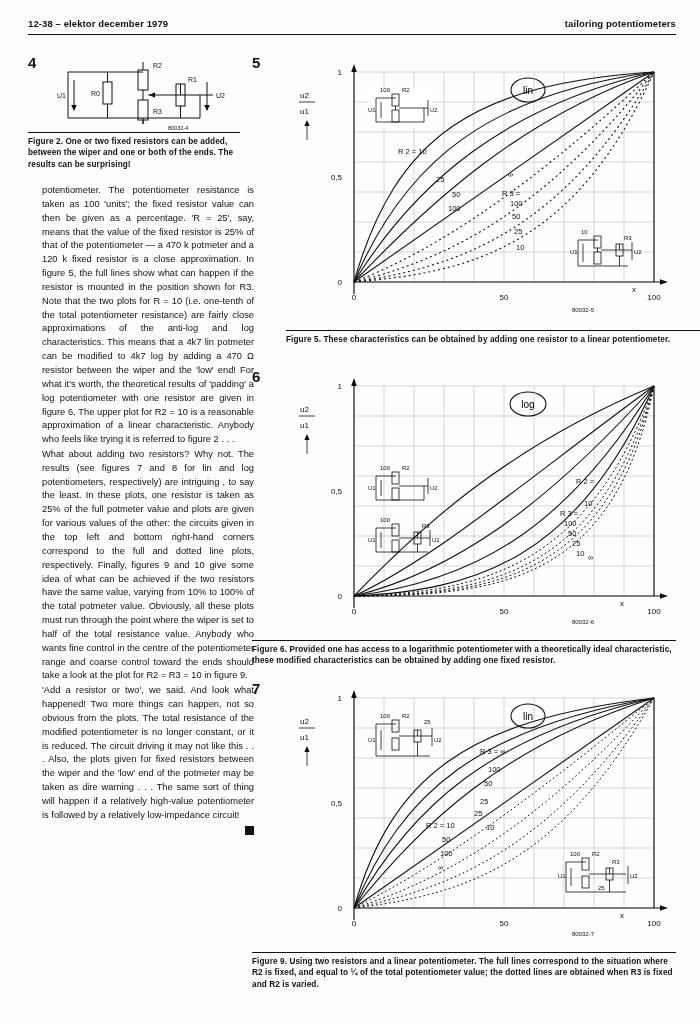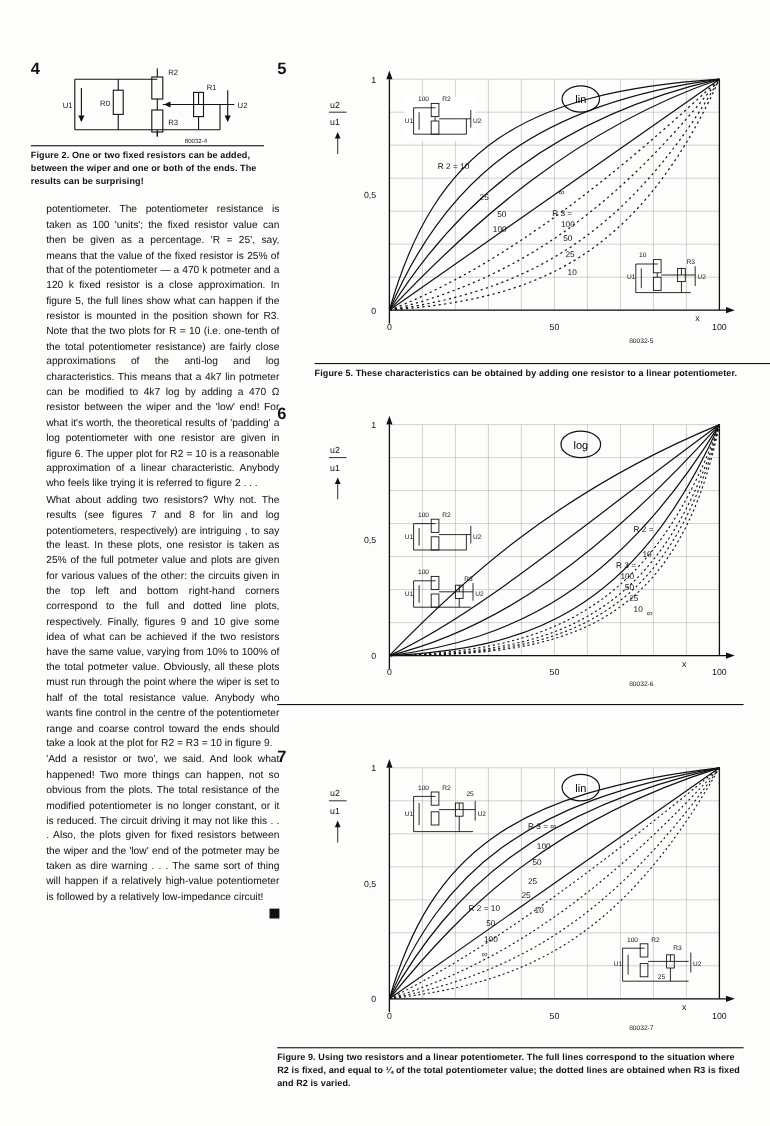--- a/index.html
+++ b/index.html
@@ -120,20 +120,25 @@
   #fig7 { top: 680px; }
   #fig7 .cap { top: 272px; }
 
   svg { display: block; }
 </style>
 </head>
 <body>
 
 <div class="page">
 
+  <div class="header">
+    <span>12-38 – elektor december 1979</span>
+    <span>tailoring potentiometers</span>
+    <div class="rule"></div>
+  </div>
 
   <div class="fig4">
     <div class="fignum">4</div>
     <div class="art">
       <svg width="190" height="78" viewBox="0 0 190 78">
         <g stroke="#111" stroke-width="1" fill="none">
 
           <line x1="18" y1="16" x2="18" y2="62"></line>
           <line x1="18" y1="16" x2="60" y2="16"></line>
           <line x1="18" y1="62" x2="150" y2="62"></line>
@@ -440,20 +445,21 @@
           <line x1="23" y1="48" x2="39" y2="48" stroke="#111" stroke-width="0.8"></line>
           <text x="24" y="60">u1</text>
           <line x1="31" y1="68" x2="31" y2="86" stroke="#111" stroke-width="0.8"></line>
           <polygon points="31,66 28.4,72 33.6,72" fill="#111"></polygon>
         </g>
         <text x="296" y="256" font-size="6" font-family="Liberation Sans, sans-serif" fill="#111">80032-6</text>
       </svg>
     </div>
     <div class="cap">
       <div class="capline"></div>
+      <div class="caption">Figure 6. Provided one has access to a logarithmic potentiometer with a theoretically ideal characteristic, these modified characteristics can be obtained by adding one fixed resistor.</div>
     </div>
   </div>
 
   <div class="figR" id="fig7">
     <div class="fignum">7</div>
     <div class="plotbox">
       <svg width="400" height="266" viewBox="0 0 400 266">
         <g stroke="#9a9a9a" stroke-width="0.4">
           <line x1="78" y1="18" x2="378" y2="18"></line>
           <line x1="78" y1="48" x2="378" y2="48"></line>

